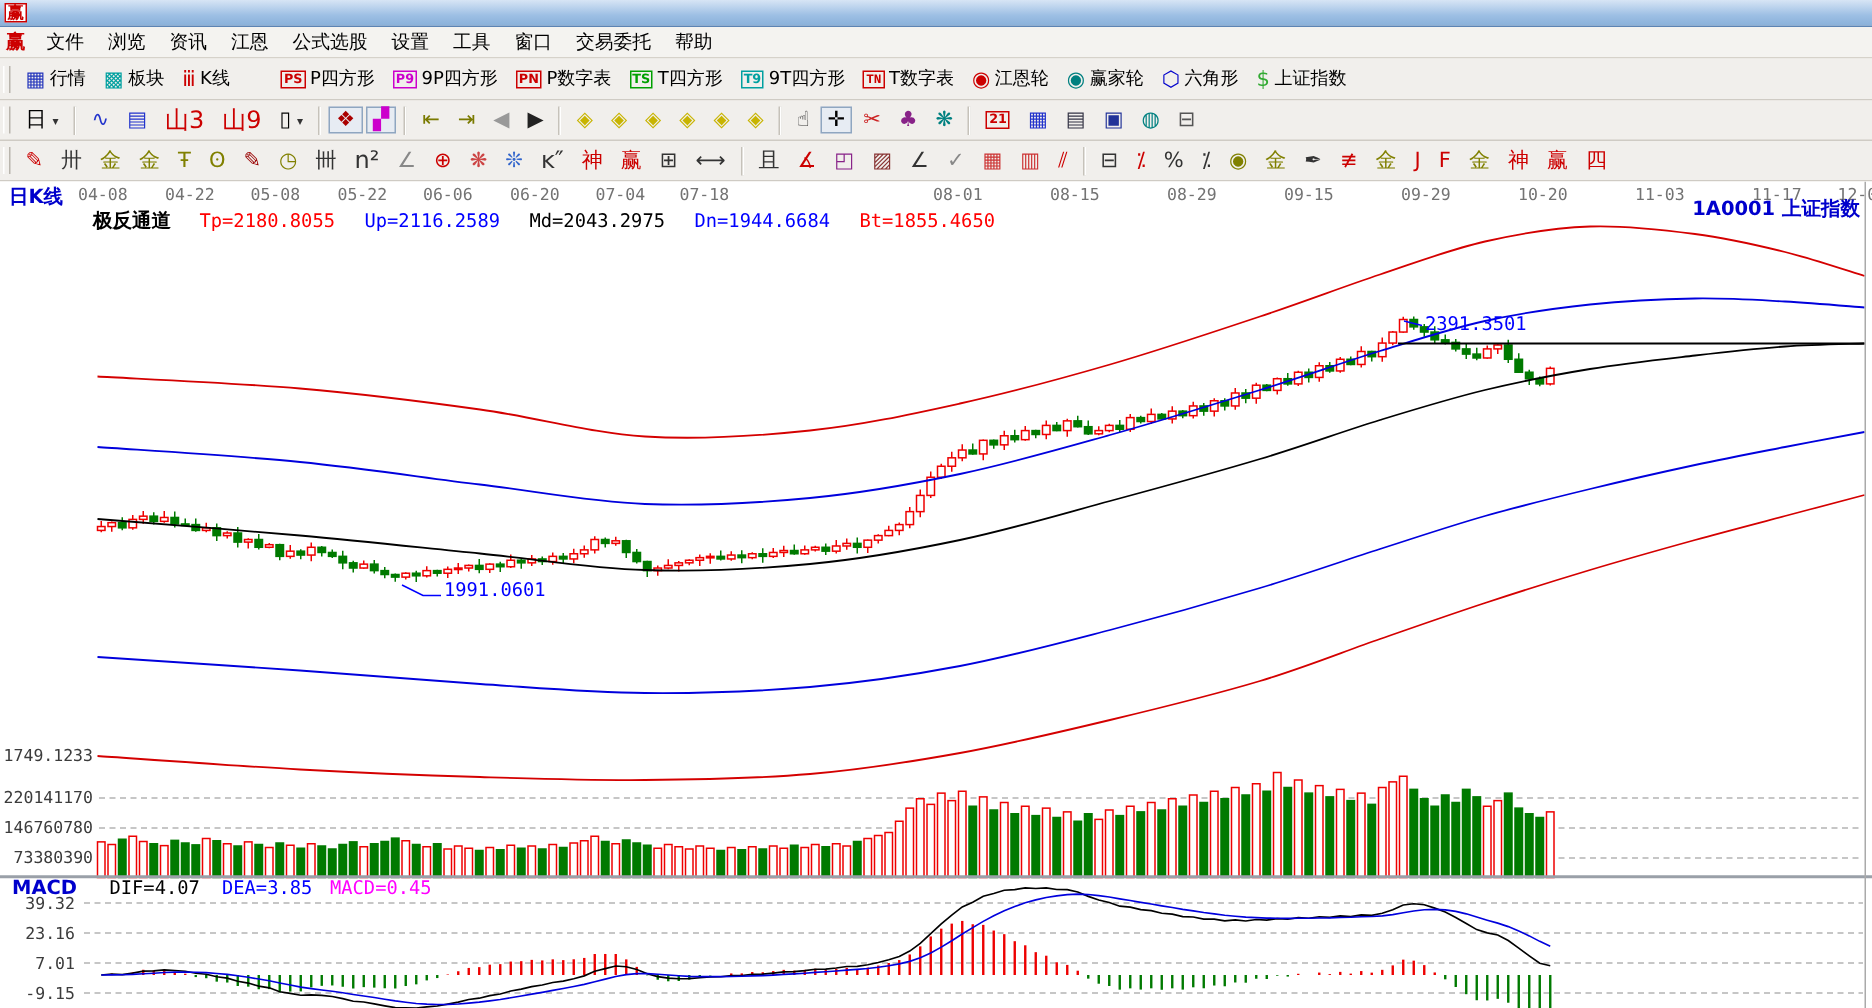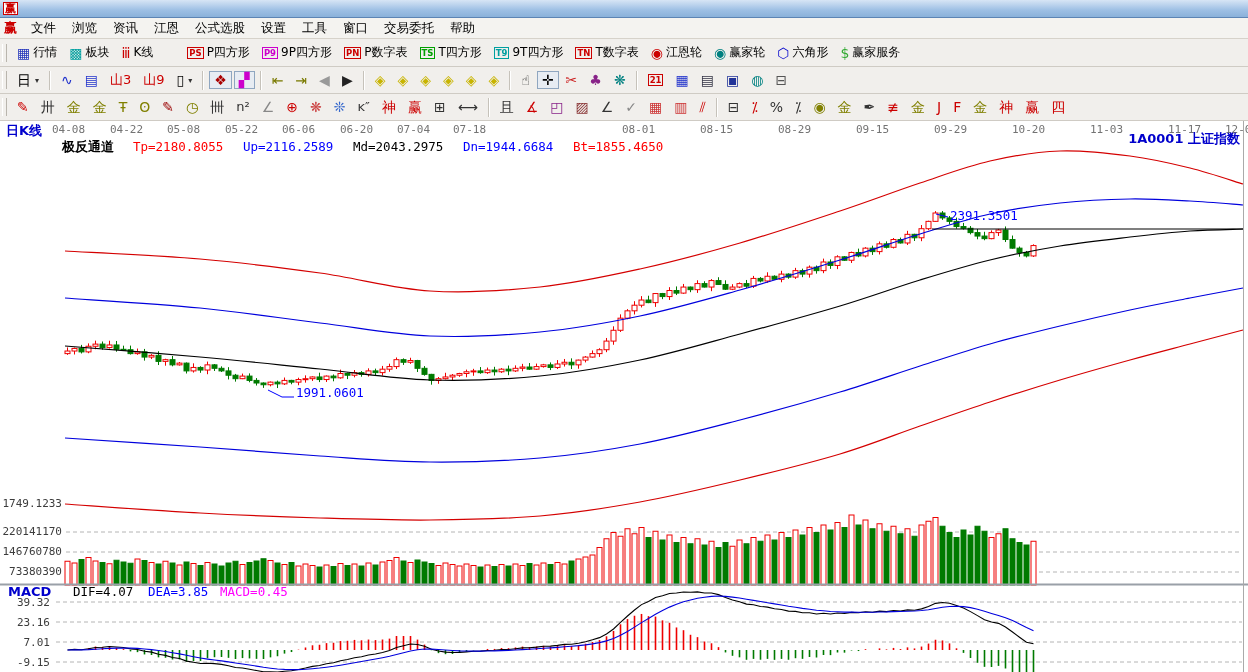--- a/index.html
+++ b/index.html
@@ -12,21 +12,21 @@
   .menu-logo{color:#c00;font-weight:bold;font-size:13px;padding:0 6px 0 4px;}
   .menu-item{padding:1px 8px;cursor:default;}
   .toolbar{display:flex;align-items:center;background:#f1efec;border-bottom:1px solid #cfcbc4;}
   .row-a{height:27px;}.row-b{height:26px;}.row-c{height:26px;}
   .grip{width:3px;height:18px;border-left:1px solid #fff;border-right:1px solid #b9b5ad;margin:0 4px 0 2px;}
   .sep{width:1px;height:19px;background:#c6c2ba;border-right:1px solid #fff;margin:0 4px;}
   .tbtn{display:flex;align-items:center;gap:3px;padding:1px 4px;margin:0 1px;border:1px solid transparent;
     font-size:12px;white-space:nowrap;cursor:default;}
   .tbtn.pressed{border:1px solid #8fa6c0;background:#e7ecf3;}
   .glyph{font-size:14px;line-height:14px;}
-  .glyph.small{font-size:13px;}
+  .glyph.small{font-size:16px;}
   .badge{font-size:8.5px;font-weight:bold;border:1px solid;line-height:10px;padding:0 1px;}
   .caret{font-size:8px;color:#333;margin-left:1px;}
   .chart-wrap{position:relative;width:1248px;height:552px;background:#fff;}
   svg text{font-family:"DejaVu Sans","Liberation Sans",sans-serif;}
   svg text.num{font-family:"DejaVu Sans Mono","Liberation Mono",monospace;}
 </style>
 </head>
 <body>
 
 <div class="titlebar">
@@ -77,38 +77,38 @@
     </span>
     <span class="tbtn">
       <span class="badge" style="color: rgb(0, 160, 0); border-color: rgb(0, 160, 0);">TS</span>
       <span>T四方形</span>
     </span>
     <span class="tbtn">
       <span class="badge" style="color: rgb(0, 160, 160); border-color: rgb(0, 160, 160);">T9</span>
       <span>9T四方形</span>
     </span>
     <span class="tbtn">
-      <span class="badge" style="color: rgb(204, 0, 0); border-color: rgb(204, 0, 0);">TN</span>
+      <span class="badge" style="color: rgb(204, 0, 0); border-color: rgb(204, 0, 0); font-family: Liberation Mono, monospace;">TN</span>
       <span>T数字表</span>
     </span>
     <span class="tbtn">
       <span class="glyph" style="color: rgb(204, 0, 0);">◉</span>
       <span>江恩轮</span>
     </span>
     <span class="tbtn">
       <span class="glyph" style="color: rgb(0, 128, 128);">◉</span>
       <span>赢家轮</span>
     </span>
     <span class="tbtn">
       <span class="glyph" style="color: rgb(0, 0, 204);">⬡</span>
       <span>六角形</span>
     </span>
     <span class="tbtn">
       <span class="glyph" style="color: rgb(51, 170, 51);">$</span>
-      <span>赢家服务</span>
+      <span>上证指数</span>
     </span>
   </div>
 <div class="toolbar row-b" id="toolbar-view">
     <span class="grip"></span>
     <span class="tbtn">
       <span class="glyph" style="color: rgb(0, 0, 0);">日</span>
       <span class="caret">▾</span>
     </span>
     <span class="sep"></span>
     <span class="tbtn">

